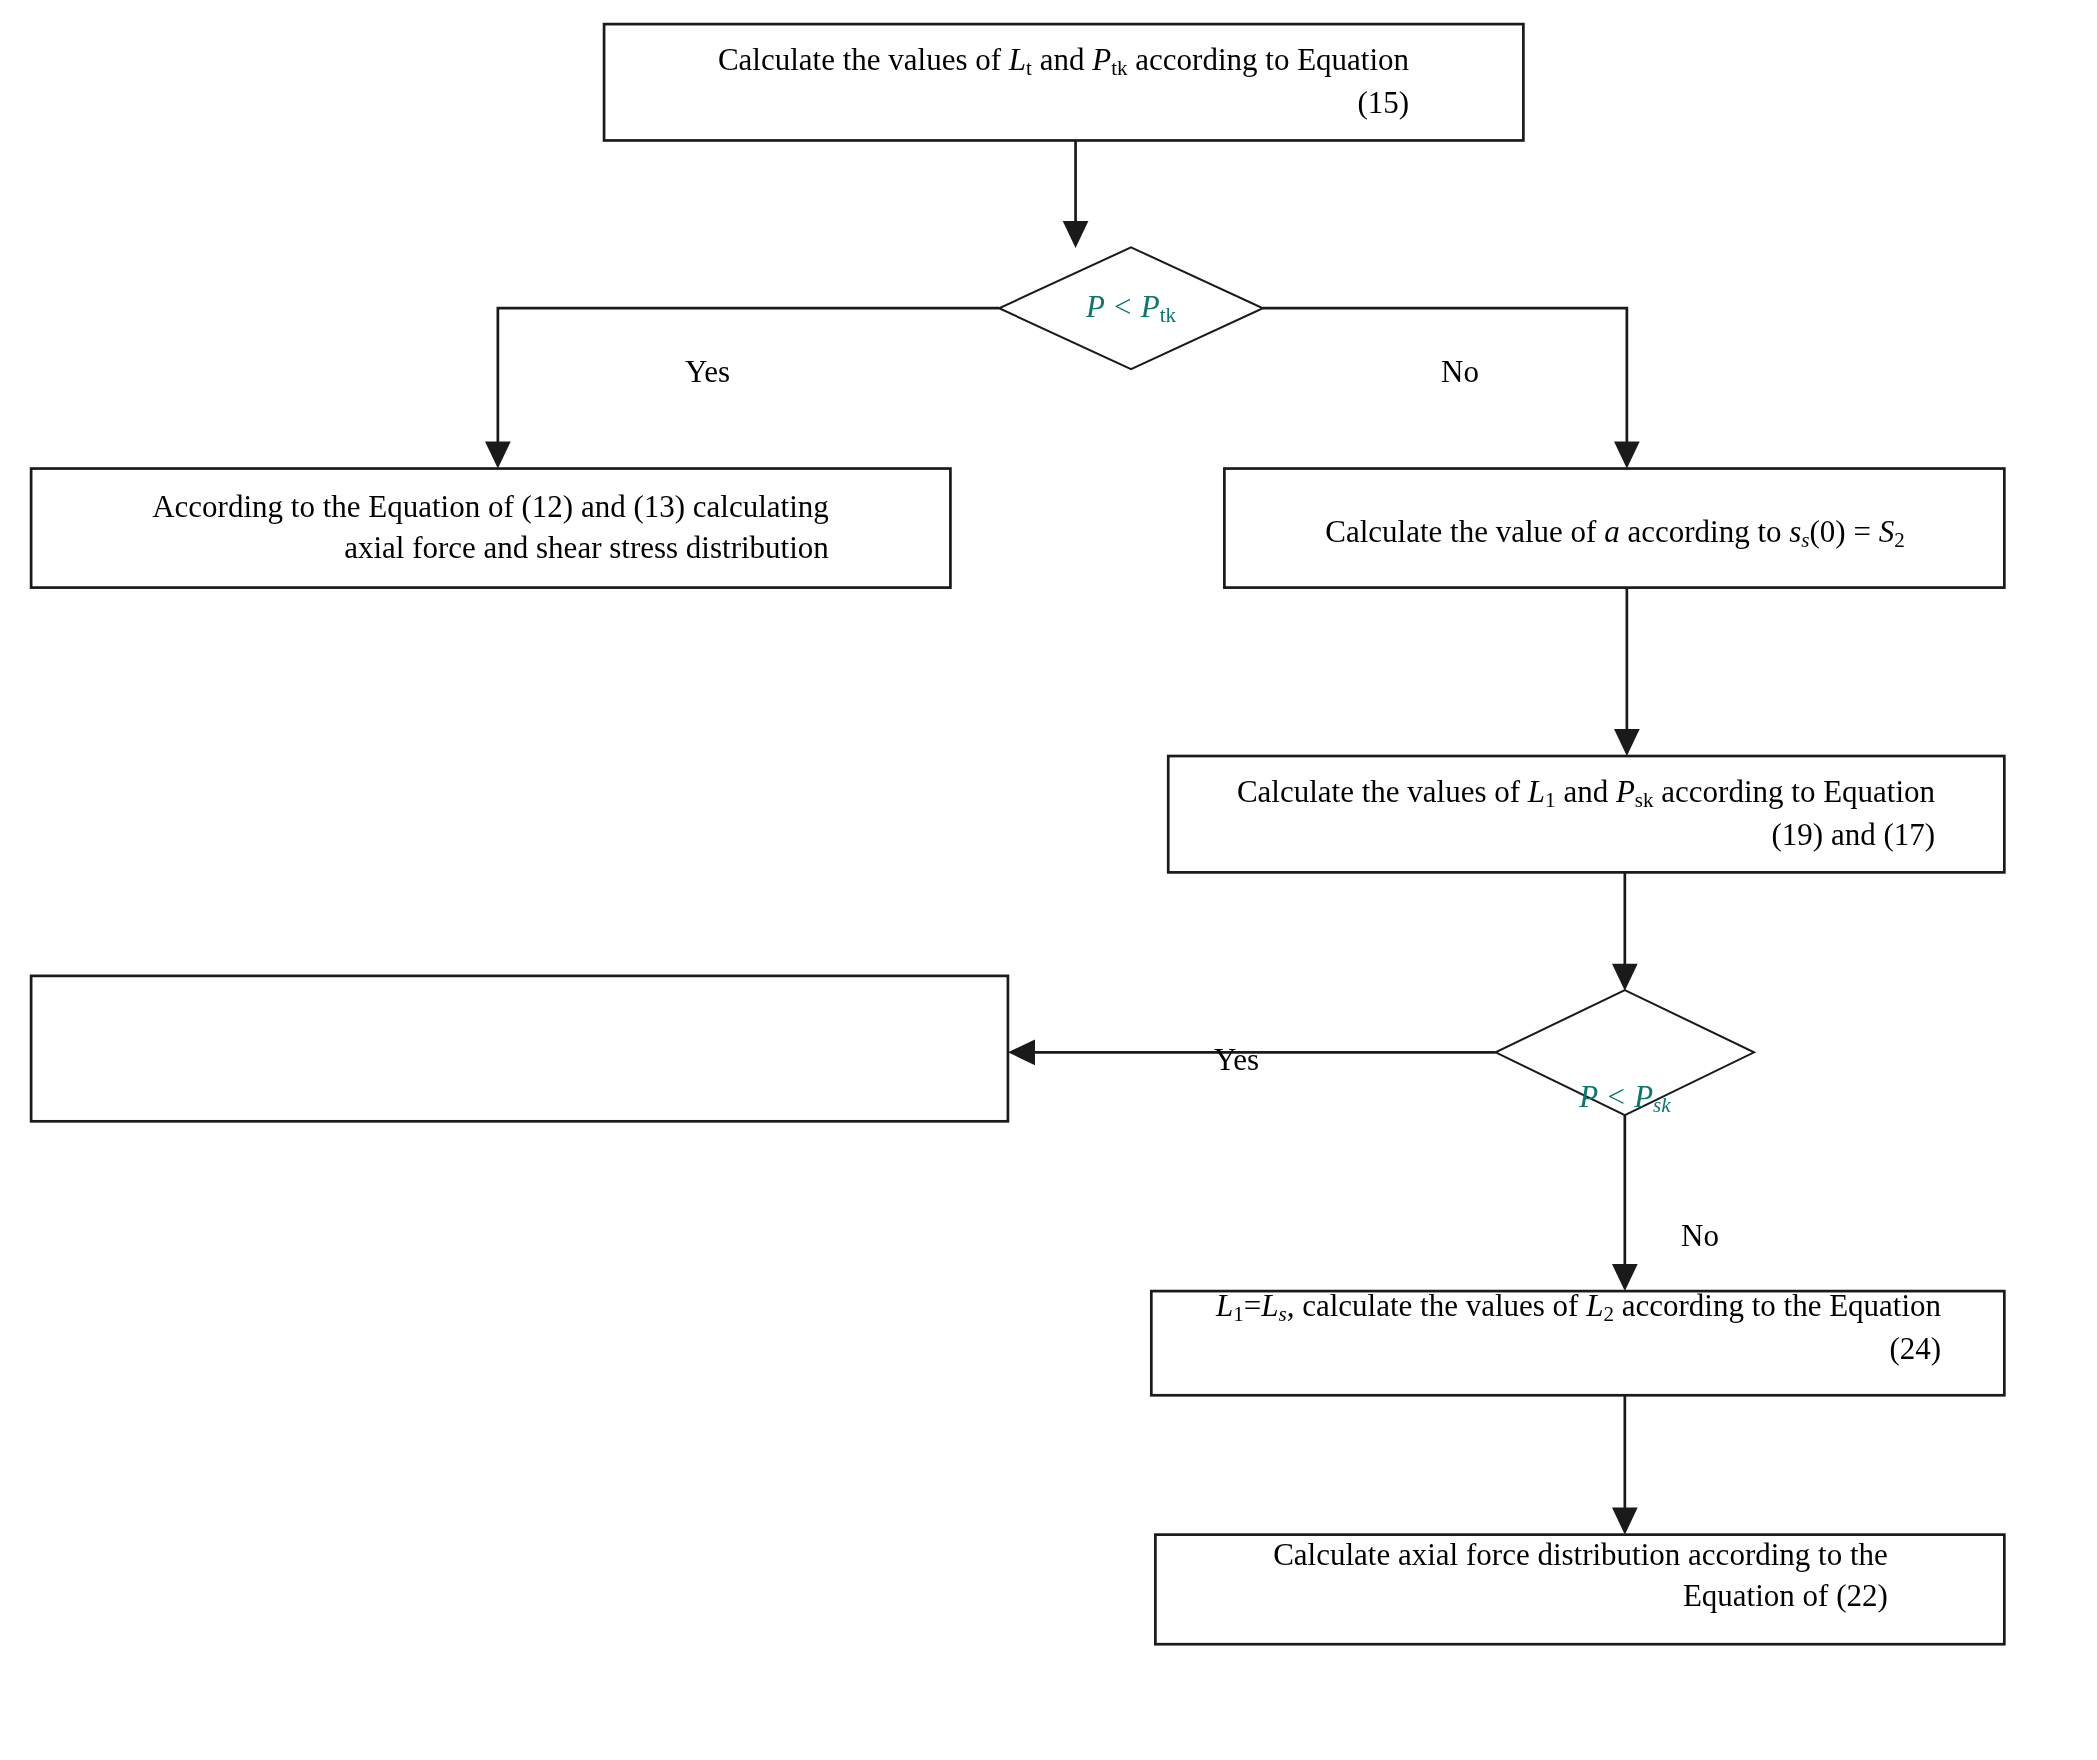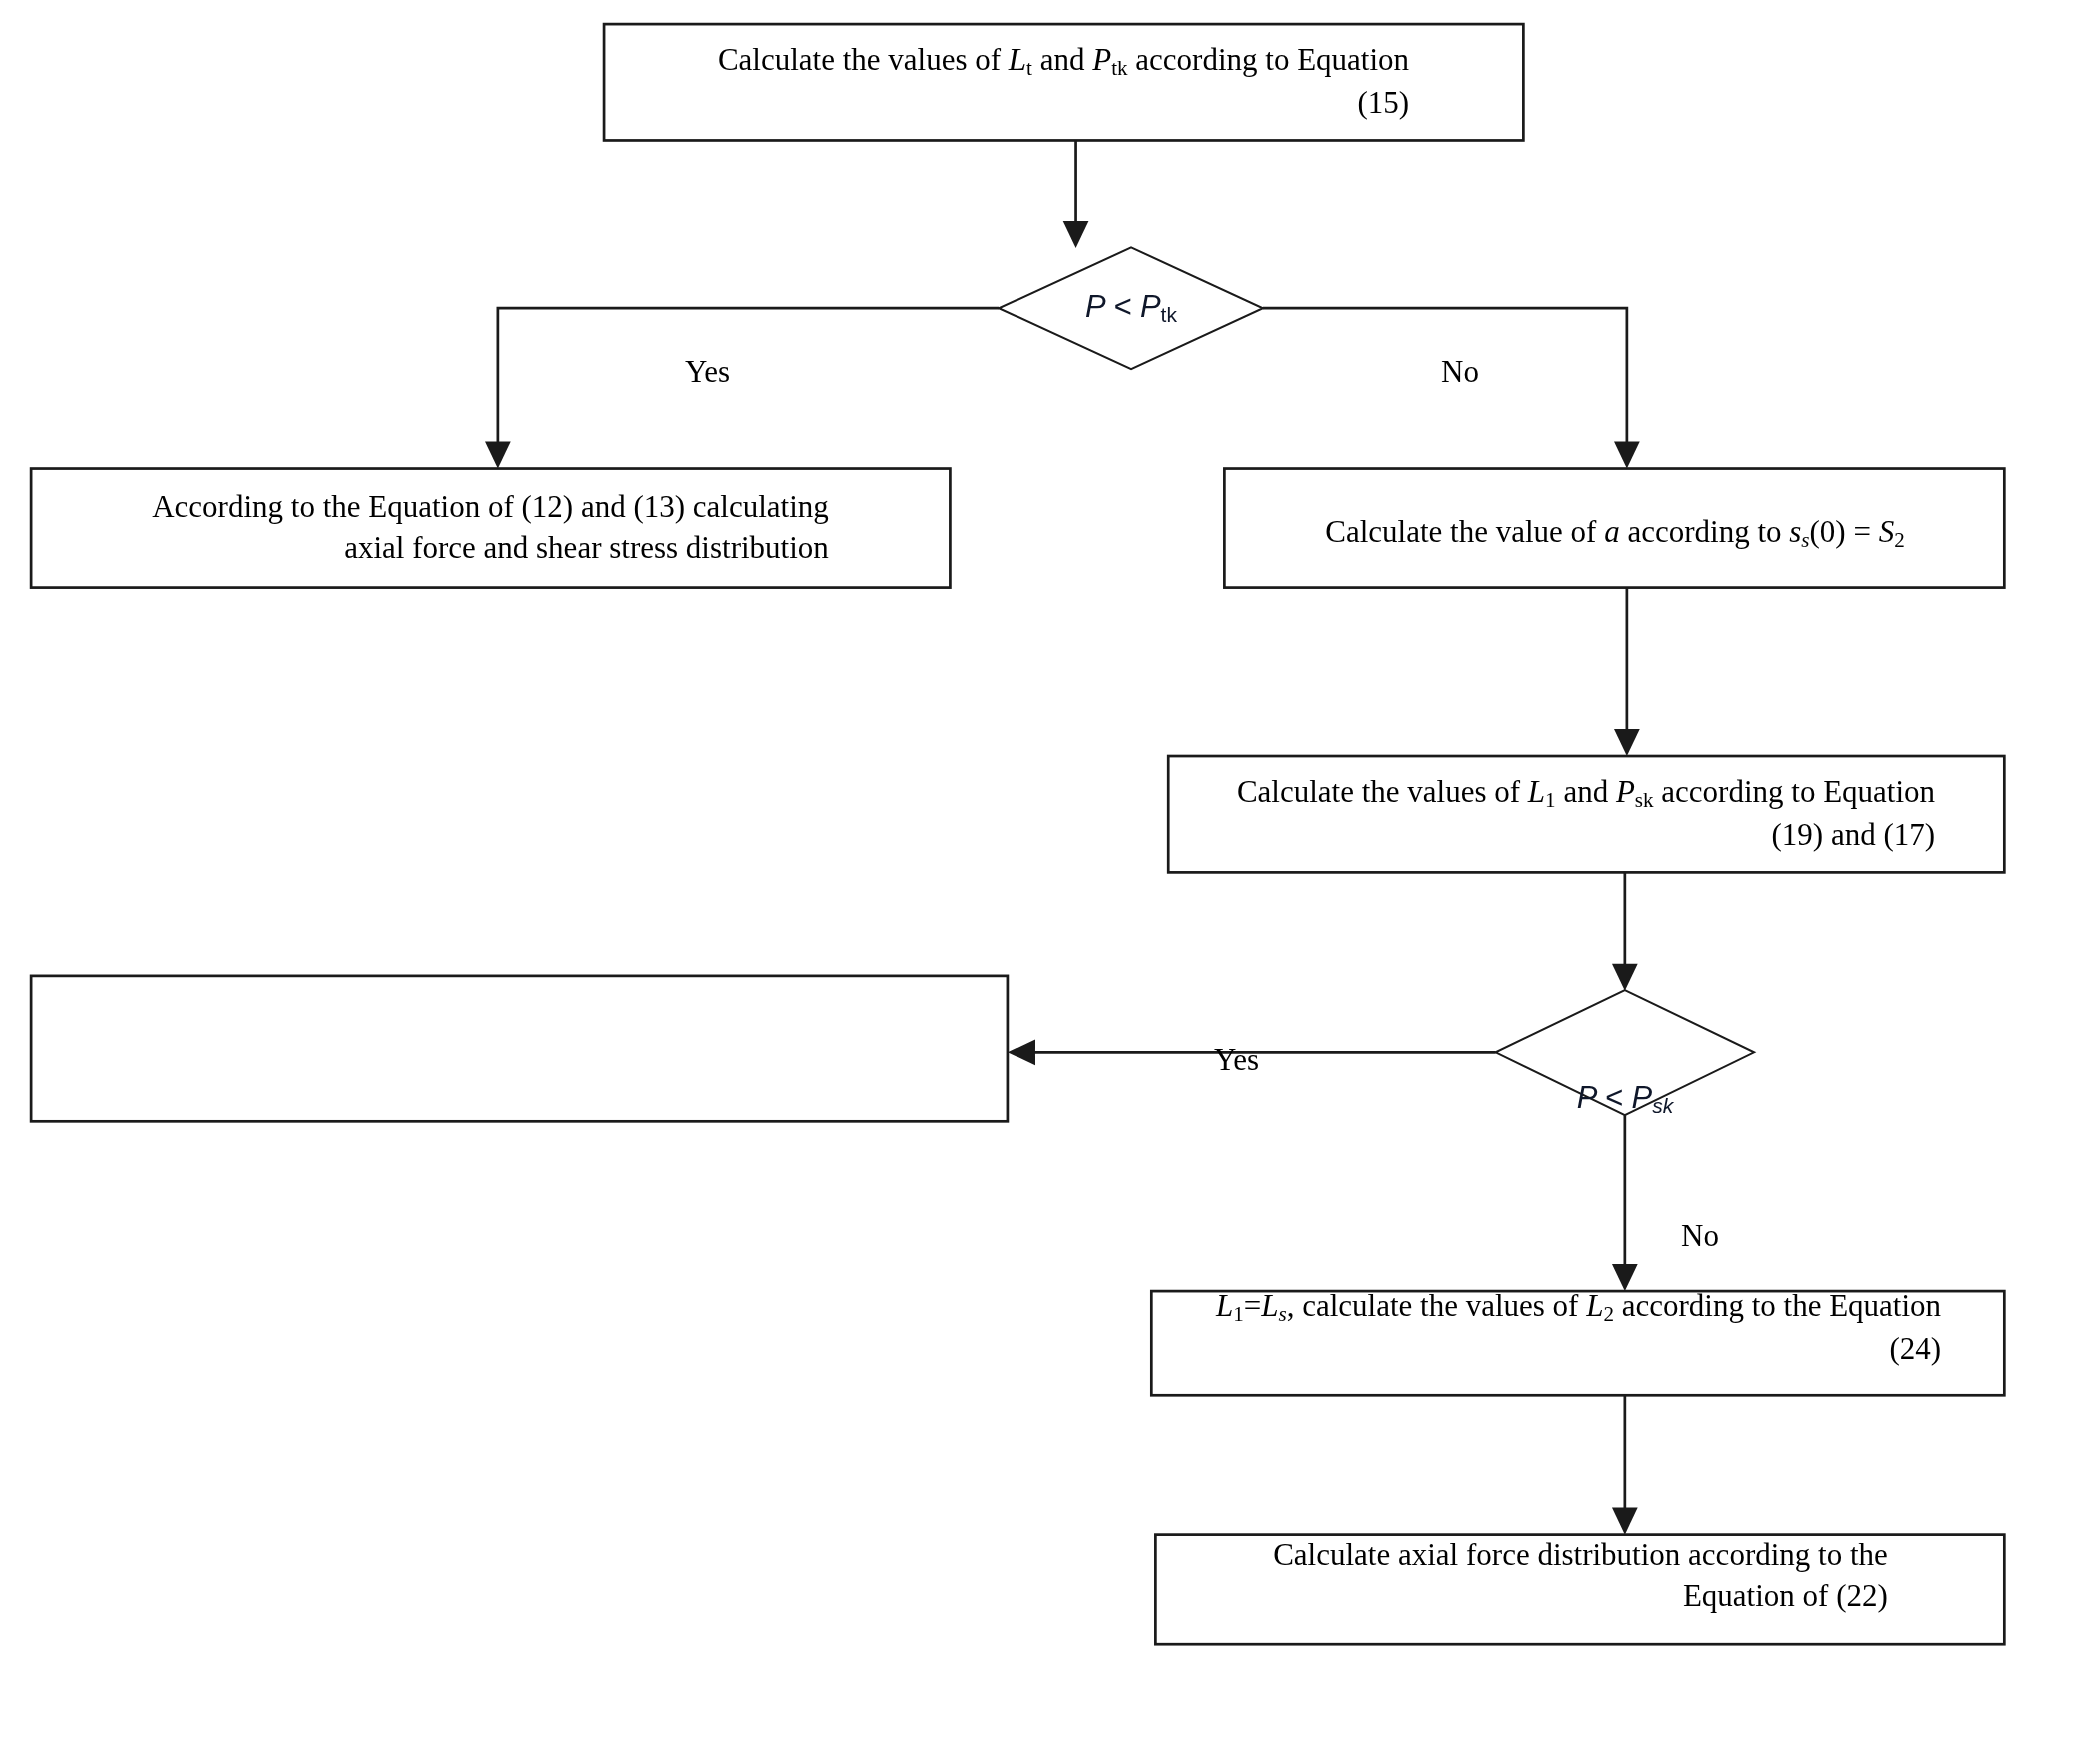--- a/index.html
+++ b/index.html
@@ -59,24 +59,24 @@
     color: #000000;
     box-sizing: border-box;
     padding: 0 12px;
     white-space: normal;
   }
   .diamond-label {
     position: absolute;
     display: flex;
     align-items: center;
     justify-content: center;
-    font-family: Liberation Sans, sans-serif;
+    font-family: Liberation Serif, serif;
     font-size: 31px;
     font-style: italic;
-    color: #0f172a;
+    color: #0f766e;
   }
   .branch-label {
     position: absolute;
     font-family: "Liberation Serif", "DejaVu Serif", serif;
     font-size: 31px;
     color: #000000;
     white-space: nowrap;
     margin-top: 44px;
   }
   i.var {

